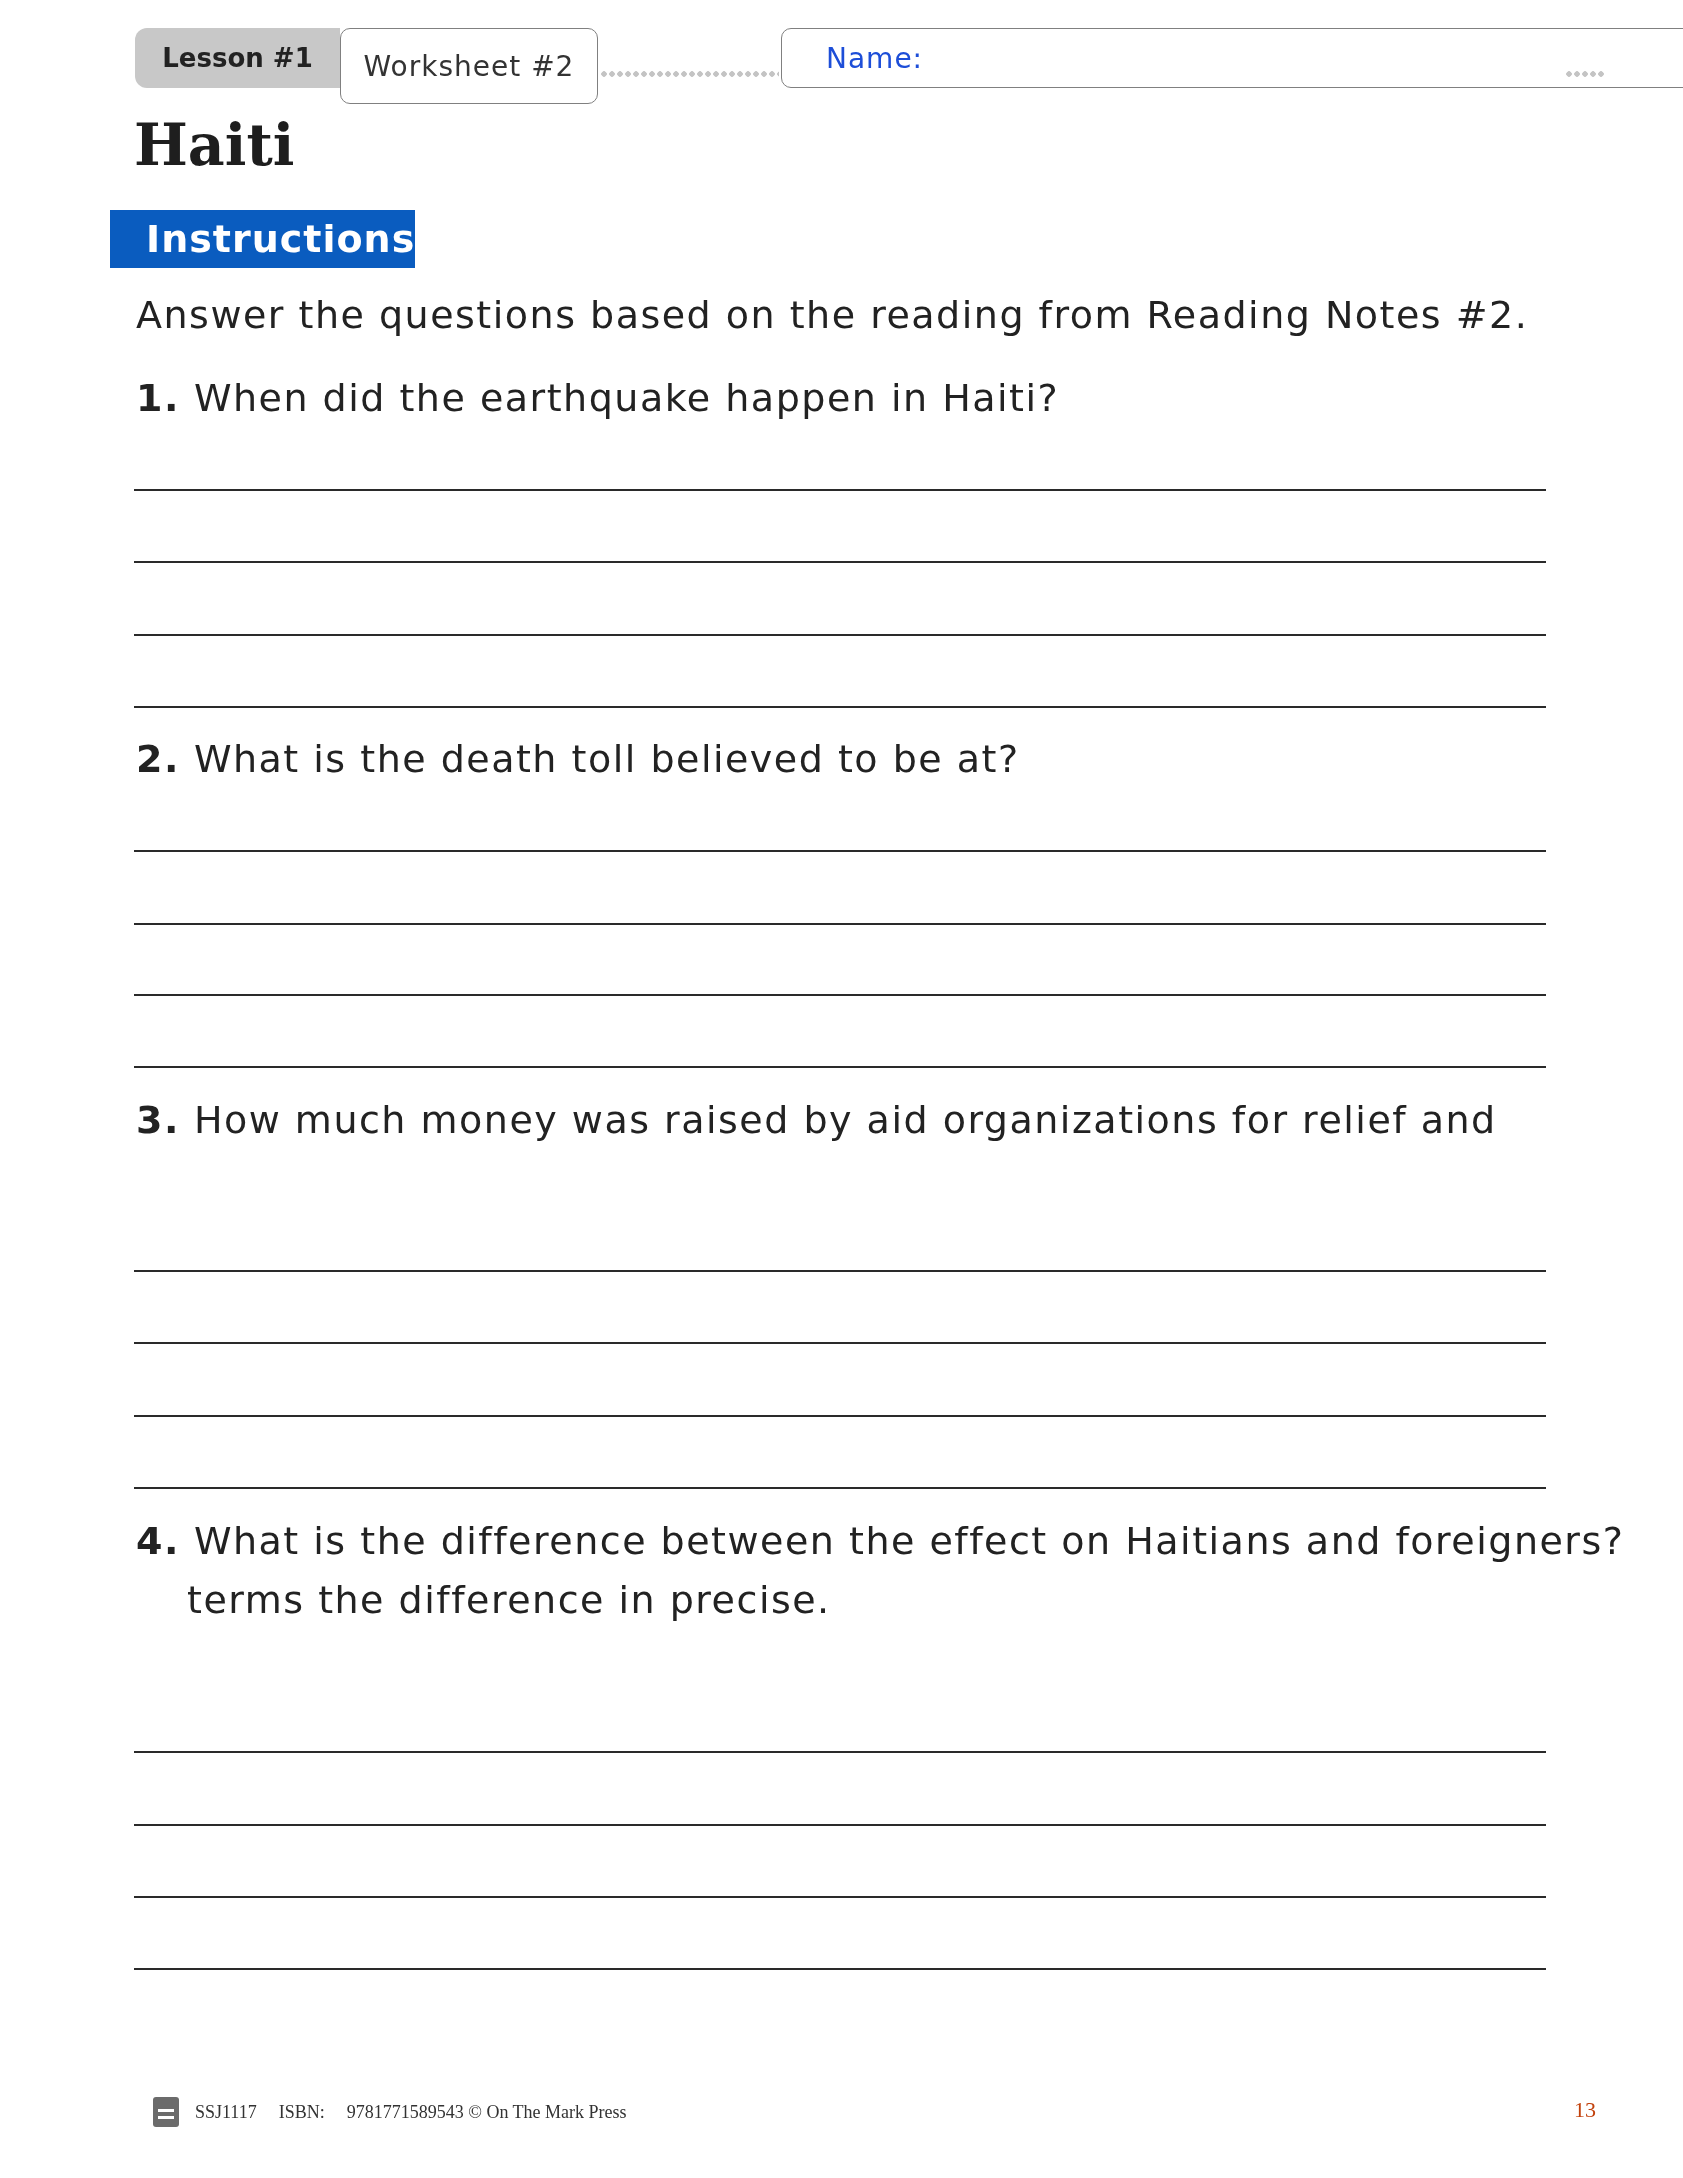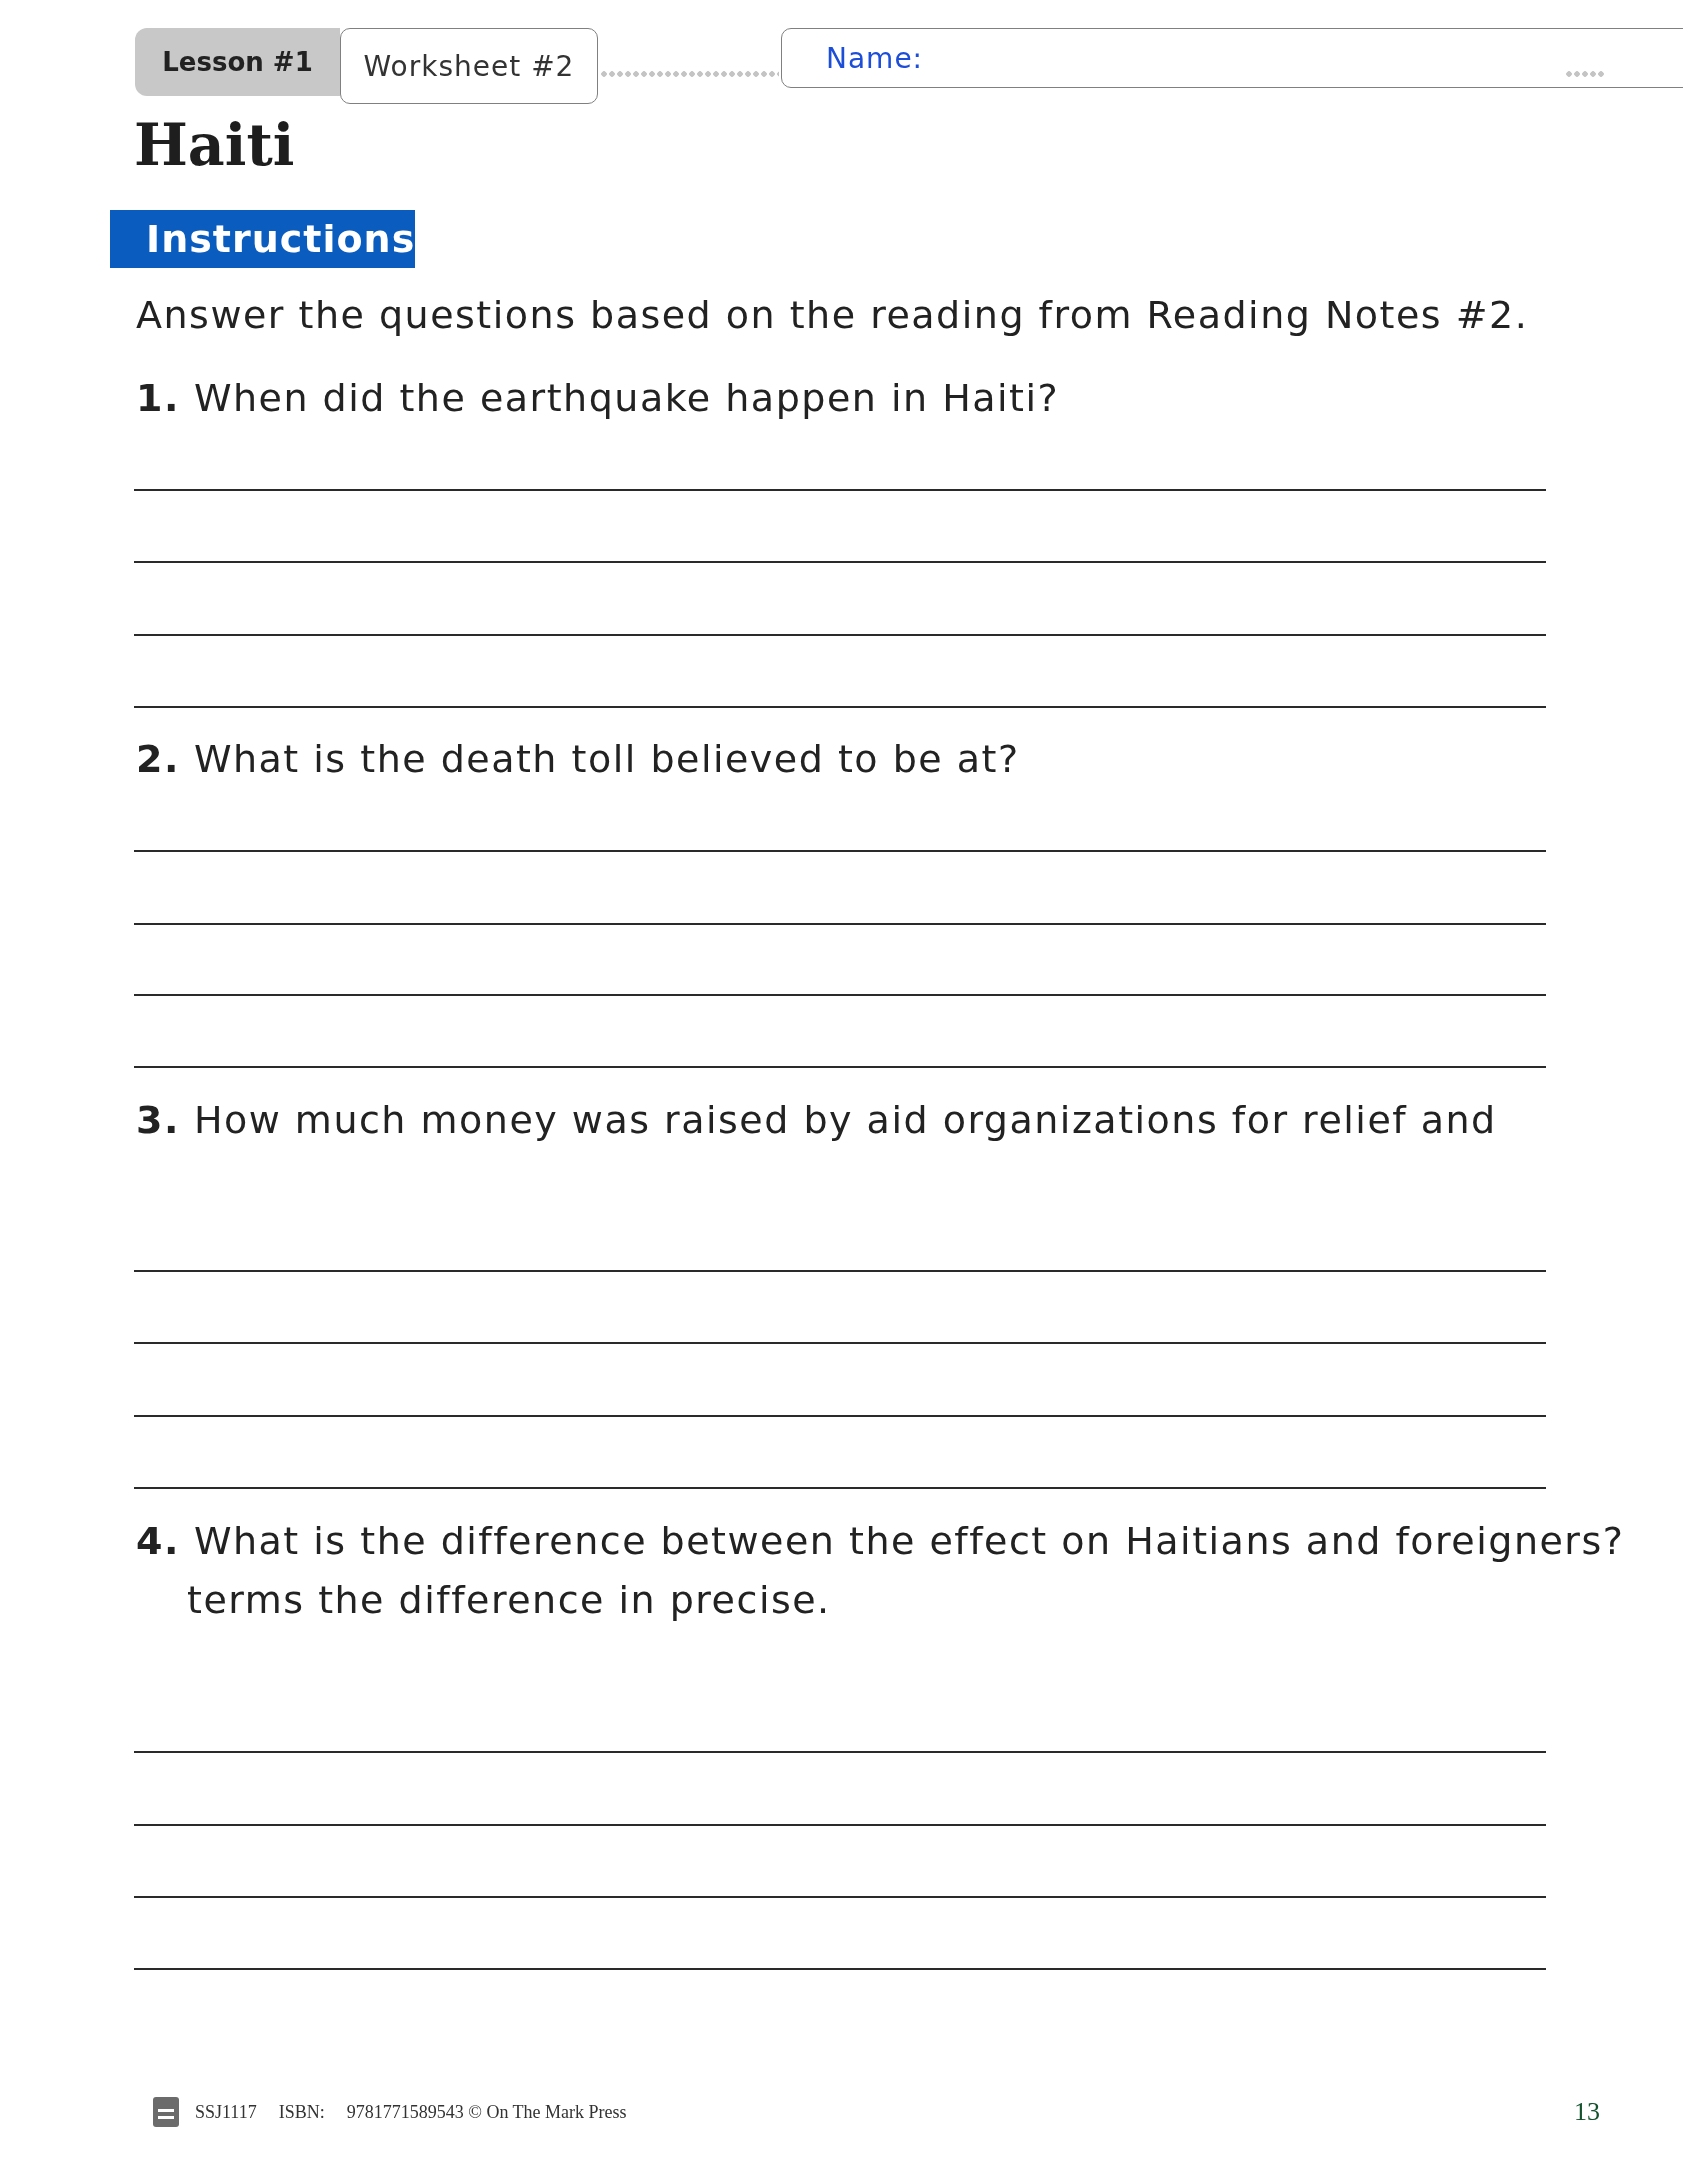--- a/index.html
+++ b/index.html
@@ -1,34 +1,34 @@
 <!DOCTYPE html>
 <html><head>
 <meta charset="utf-8">
 <style>
   html,body{margin:0;padding:0;background:#fff;}
   body{width:1683px;height:2178px;position:relative;overflow:hidden;font-family:"DejaVu Sans","Liberation Sans",sans-serif;color:#222;}
   .abs{position:absolute;}
-  .tab-lesson{left:135px;top:28px;width:205px;height:68px;background:#c8c8c8;border-radius:12px 0 0 12px;display:flex;align-items:center;justify-content:center;font-size:26px;font-weight:bold;color:#222;}
+  .tab-lesson{left:135px;top:28px;width:205px;height:60px;background:#c8c8c8;border-radius:12px 0 0 12px;display:flex;align-items:center;justify-content:center;font-size:26px;font-weight:bold;color:#222;}
   .tab-ws{left:340px;top:28px;width:258px;height:76px;border:1.5px solid #808080;border-radius:10px;border-left:1.5px solid #808080;box-sizing:border-box;display:flex;align-items:center;justify-content:center;font-size:28px;color:#333;background:#fff;letter-spacing:1px;}
   .dots{top:71px;height:6px;background-image:radial-gradient(circle,#c4c4c4 2.5px,transparent 3px);background-size:8px 6px;background-repeat:repeat-x;}
   .name-box{left:781px;top:28px;width:917px;height:60px;border:1.5px solid #808080;border-radius:10px;box-sizing:border-box;display:flex;align-items:center;padding-left:44px;font-size:28px;color:#1d4ed8;letter-spacing:1px;}
   .title{left:134px;top:111px;font-family:"DejaVu Serif","Liberation Serif",serif;font-weight:bold;font-size:57px;color:#1e1e1e;}
   .instr{left:110px;top:210px;width:305px;height:58px;background:#0a5cbf;color:#fff;font-size:38px;font-weight:bold;display:flex;align-items:center;padding-left:36px;box-sizing:border-box;letter-spacing:1px;}
   .intro{left:136px;top:293px;font-size:38px;color:#222;letter-spacing:1.5px;}
   .q{left:136px;font-size:38px;color:#222;letter-spacing:1.5px;line-height:59px;}
   .q .num{font-weight:bold;margin-right:14px;}
   .q .cont{display:block;padding-left:51px;}
   .line{left:134px;width:1412px;height:2px;background:#2a2a2a;}
   .footer{left:153px;top:2097px;display:flex;align-items:center;font-family:"Liberation Serif","DejaVu Serif",serif;font-size:18px;color:#333;}
   .footer .icon{width:26px;height:30px;background:#6b6b6b;border-radius:3px;margin-right:16px;position:relative;}
   .footer .icon::before{content:"";position:absolute;left:5px;top:12px;width:16px;height:3px;background:#fff;}
   .footer .icon::after{content:"";position:absolute;left:5px;top:19px;width:16px;height:3px;background:#fff;}
   .footer span{margin-right:22px;}
-  .page-num{left:1574px;top:2097px;font-family:"Liberation Serif","DejaVu Serif",serif;font-size:26px;color:#14532d;}
+  .page-num{left:1574px;top:2097px;font-family:"Liberation Serif","DejaVu Serif",serif;font-size:22px;color:#c2410c;}
 </style>
 </head>
 <body>
 
 <div class="abs tab-lesson">Lesson #1</div>
 <div class="abs tab-ws">Worksheet #2</div>
 <div class="abs dots" style="left:600px;width:179px;"></div>
 <div class="abs name-box">
     <span>Name:</span>
   </div>

